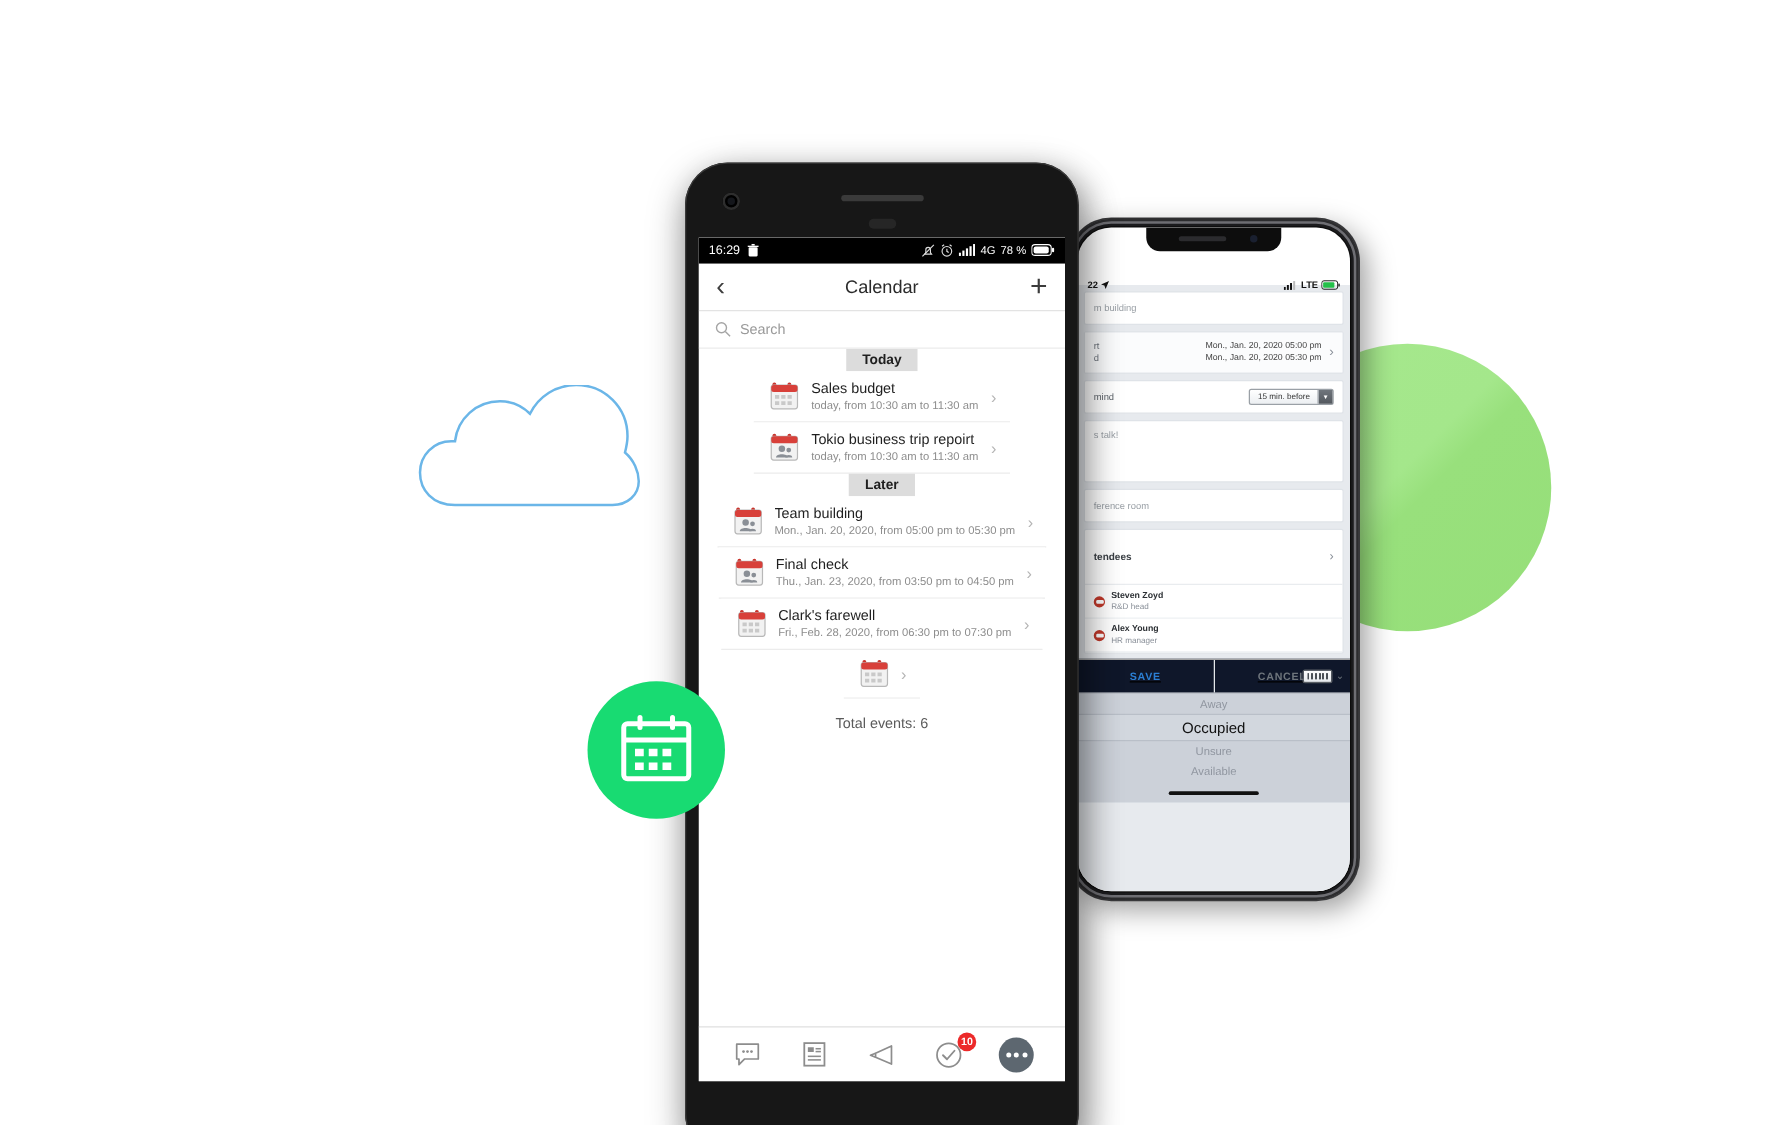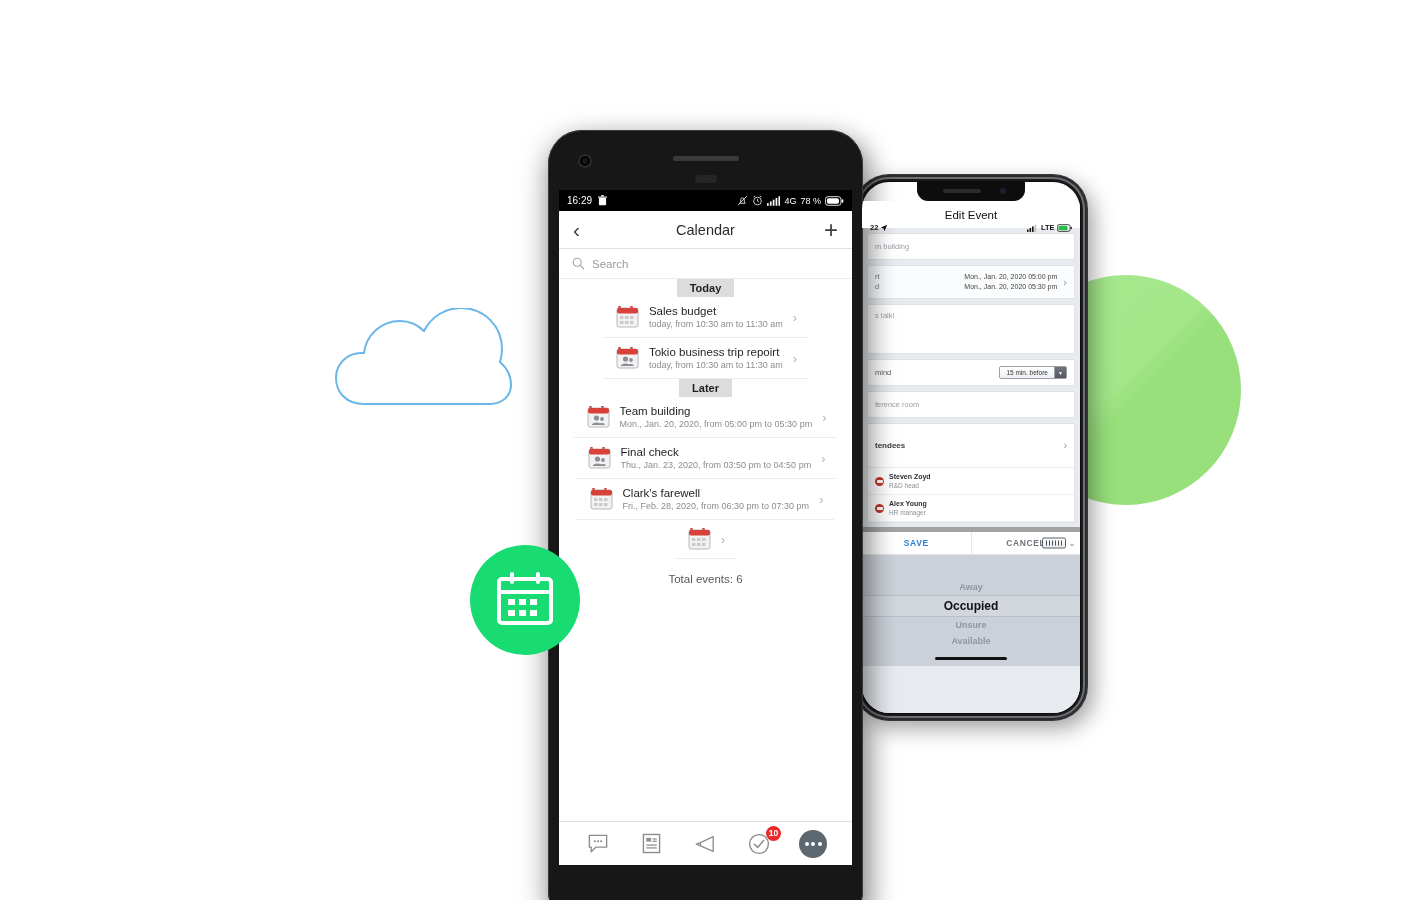--- a/index.html
+++ b/index.html
@@ -90,36 +90,36 @@
   .iph-attendees-hdr .chev { margin-left:auto; color:#8a9099; font-size:10px; }
   .iph-person { display:flex; align-items:center; gap:5px; padding:4px 7px; border-bottom:1px solid #eef1f3; }
   .iph-person .av {
     width:9px; height:9px; border-radius:50%;
     background:#c0392b; position:relative; flex:none;
   }
   .iph-person .av::after{content:"";position:absolute;left:2px;top:3px;width:6px;height:3px;background:#fff;border-radius:1px;}
   .iph-person .nm { font-size:7px; font-weight:bold; color:#2b2f33; line-height:9px; }
   .iph-person .rl { font-size:6.5px; color:#8a9099; line-height:9px; }
   .iph-actions {
-    display:flex; background:#ffffff; border-top:5px solid #a3a3a3; border-bottom:1px solid #dfe3e8;
-    height:28px; margin-top:4px;
+    display:flex; background:#0f172a; border-top:1px solid #a3a3a3; border-bottom:1px solid #dfe3e8;
+    height:28px; margin-top:4px;text-decoration:underline;
   }
   .iph-actions > div { flex:1; display:flex; align-items:center; justify-content:center;
     font-size:8.5px; font-weight:bold; letter-spacing:.6px; }
   .iph-actions .save { color:#2b7fd4; border-right:1px solid #e4e7ea; }
   .iph-actions .cancel { color:#6e757c; position:relative; }
   .kb-chip {
     position:absolute; right:14px; top:50%; transform:translateY(-50%);
     width:24px; height:11px; border:1px solid #5a5f65; border-radius:2px;
     background:linear-gradient(#fdfdfd,#e6e9ec); display:flex; align-items:center; justify-content:center;
   }
   .kb-chip i { display:block; width:17px; height:5px;
     background:repeating-linear-gradient(90deg,#4a4f55 0 1.5px,transparent 1.5px 3px); }
   .kb-caret { position:absolute; right:4px; top:50%; transform:translateY(-50%); color:#6e757c; font-size:8px; font-weight:normal; }
-  .iph-picker { background:#ccd1d9; padding-top:24px; padding-bottom:6px;font-weight:bold; }
+  .iph-picker { background:#ccd1d9; padding-bottom:6px; }
   .iph-picker .opt { text-align:center; font-size:9px; color:#9096a0; padding:3px 0; }
   .iph-picker .opt.sel {
     color:#111; font-size:12px; background:#d2d7de;
     border-top:1px solid #b9bfc8; border-bottom:1px solid #b9bfc8; padding:3px 0;
   }
   .home-ind { width:72px; height:3px; border-radius:2px; background:#111; margin:8px auto 0; }
 
   
   .android {
     position:absolute; left:548px; top:130px;
@@ -138,21 +138,21 @@
     border-radius:3px; background:#3a3a3a; }
   .and-sensor { position:absolute; left:50%; transform:translateX(-50%); top:45px; width:22px; height:8px;
     border-radius:5px; background:#262626; }
   .and-screen { position:relative; width:100%; height:100%; background:#fff; overflow:hidden; }
 
   .and-status {
     height:21px; background:#000; color:#fff; display:flex; align-items:center;
     justify-content:space-between; padding:0 8px; font-size:10px;
   }
   .and-status .left { display:flex; align-items:center; gap:6px; }
-  .and-status .right { display:flex; align-items:center; gap:4px; font-size:9px; }
+  .and-status .right { display:flex; align-items:flex-start; gap:4px; font-size:9px; }
 
   .and-nav {
     height:38px; background:#fff; display:flex; align-items:center;
     padding:0 14px; border-bottom:1px solid #e3e3e3; position:relative;
   }
   .and-nav .back { font-size:21px; color:#3c3c3c; line-height:1; font-weight:300; }
   .and-nav .ttl {
     position:absolute; left:0; right:0; text-align:center;
     font-size:14.5px; color:#2b2b2b;
   }
@@ -238,21 +238,20 @@
           </svg>
           <span>LTE</span>
           <svg width="15" height="8" viewBox="0 0 20 10">
             <rect x="0.5" y="0.5" width="17" height="9" rx="2.4" fill="none" stroke="#111" stroke-width="1"></rect>
             <rect x="2" y="2" width="12" height="6" rx="1.2" fill="#24c04a"></rect>
             <rect x="18.3" y="3.4" width="1.4" height="3.2" rx=".6" fill="#111"></rect>
           </svg>
         </div>
       </div>
 
-      <div class="iph-title">Edit Event</div>
 
       <div class="iph-body">
 
         <div class="iph-card">
           <div class="iph-input">m building</div>
         </div>
 
         <div class="iph-card">
           <div class="iph-daterow">
             <div class="labels">
@@ -261,31 +260,31 @@
             </div>
             <div class="dates">
               <div>Mon., Jan. 20, 2020 05:00 pm</div>
               <div>Mon., Jan. 20, 2020 05:30 pm</div>
             </div>
             <div class="chev">›</div>
           </div>
         </div>
 
         <div class="iph-card">
-          <div class="iph-textarea">s talk!</div>
-        </div>
-
-        <div class="iph-card">
           <div class="iph-remind">
             <span class="lbl">mind</span>
             <div class="iph-select">
               <span class="val">15 min. before</span>
               <span class="arw">▼</span>
             </div>
           </div>
+        </div>
+
+        <div class="iph-card">
+          <div class="iph-textarea">s talk!</div>
         </div>
 
         <div class="iph-card">
           <div class="iph-input">ference room</div>
         </div>
 
         <div class="iph-card">
           <div class="iph-attendees-hdr">
             <span class="t">tendees</span>
             <span class="chev">›</span>

